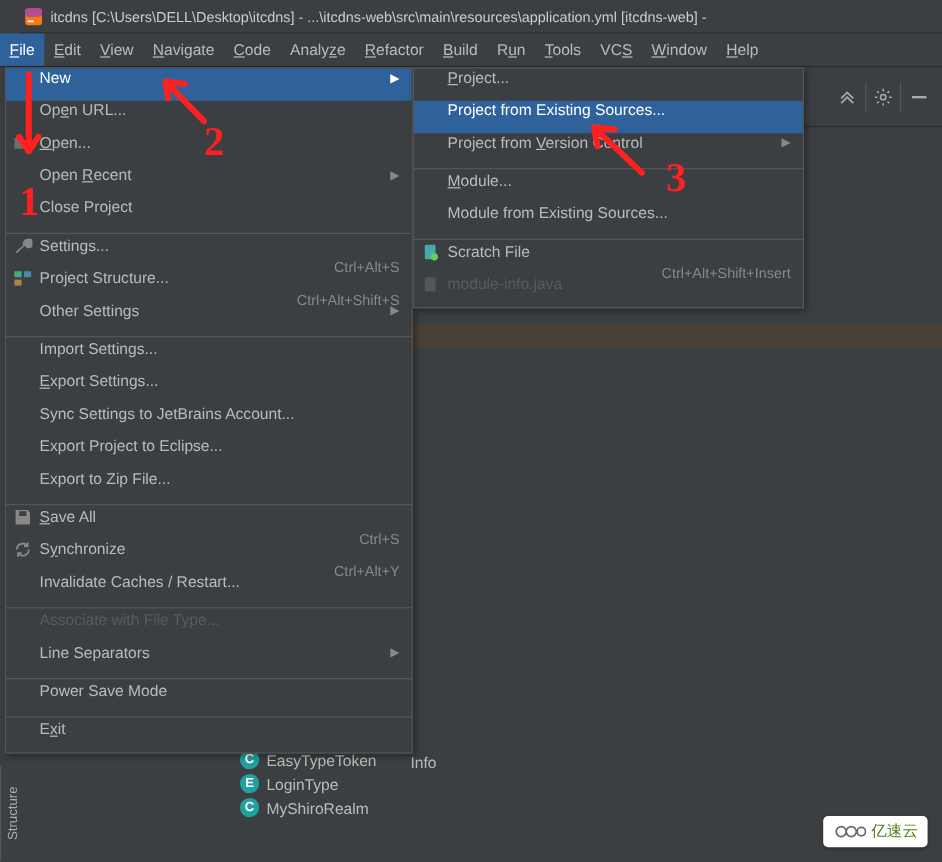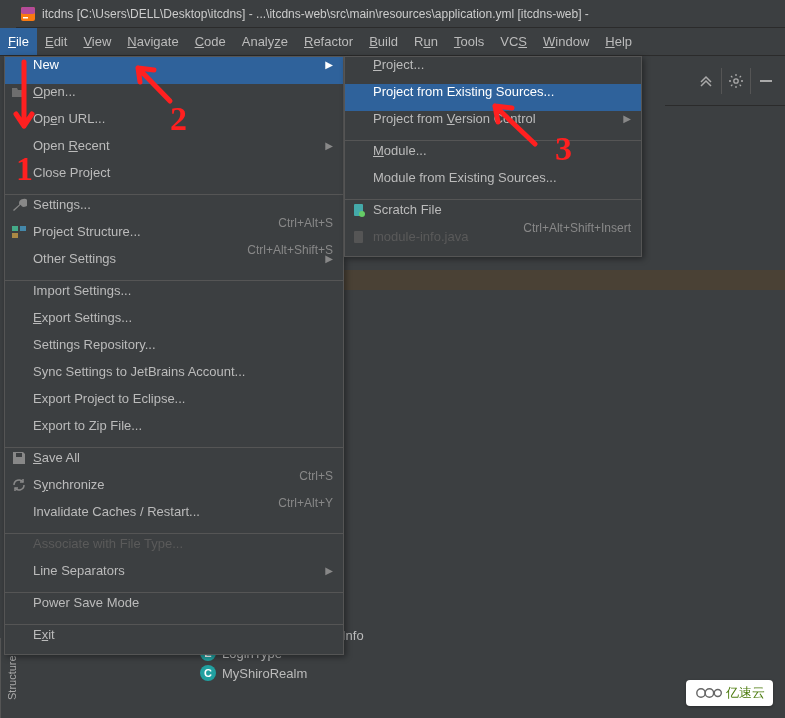--- a/index.html
+++ b/index.html
@@ -23,21 +23,21 @@
   .dropdown { position: absolute; top: 56px; left: 4px; width: 340px; background: #3c3f41; border: 1px solid #555; box-shadow: 2px 2px 6px rgba(0,0,0,.4); z-index: 10; }
   .drop-row { height: 27px; display: flex; align-items: center; padding: 0 10px 12px 28px; position: relative; color: #bbb; }
   .drop-row.highlight { background: #2f629b; color: #fff; }
   .drop-row.disabled { color: #5a5a5a; }
   .drop-row .shortcut { margin-left: auto; font-size: 12px; color: #888; margin-top: 36px; }
   .drop-row .arrow { position: absolute; right: 10px; font-size: 10px; color:#888;}
   .drop-row.highlight .arrow { color:#fff; }
   .drop-row .ricon { position:absolute; left:6px; width:16px; height:16px; display:flex; align-items:center; justify-content:center;}
   .sep { height: 1px; background: #555; margin: 2px 0; }
 
-  .submenu { position: absolute; top: 56px; left: 344px; width: 298px; background: #3c3f41; border: 1px solid #555; box-shadow: 2px 2px 6px rgba(0,0,0,.4); z-index: 20; }
+  .submenu { position: absolute; top: 56px; left: 344px; width: 326px; background: #3c3f41; border: 1px solid #555; box-shadow: 2px 2px 6px rgba(0,0,0,.4); z-index: 20; }
 
   .side-structure { position:absolute; left:0; bottom:0; width:22px; height:80px; writing-mode: vertical-rl; transform: rotate(180deg); font-size:11px; color:#aaa; display:flex; align-items:center; justify-content:center; border-right:1px solid #555;}
   
   .tree-items { position:absolute; left:200px; top:625px; display:flex; flex-direction:column; gap:4px; font-size:13px; color:#bbb;}
   .tree-items .trow { display:flex; align-items:center; gap:6px; }
   .badge { width:16px; height:16px; border-radius:50%; display:flex; align-items:center; justify-content:center; font-size:11px; font-weight:bold; }
   .badge.c { background:#21a0a0; color:#fff; }
   .badge.e { background:#21a0a0; color:#fff; }
   .info-lbl { position:absolute; left:342px; top:628px; color:#bbb; }
 
@@ -125,30 +125,30 @@
 </div>
 
 <div class="editor-strip"></div>
 
 <div class="dropdown">
   <div class="drop-row highlight">
     <span>New</span>
       <span class="arrow">▶</span>
   </div>
   <div class="drop-row">
+      <span><span>Op</span><span class="mnemonic">e</span><span>n URL...</span></span>
+    </div>
+  <div class="drop-row">
     <span class="ricon">
         <svg viewBox="0 0 16 16" width="16" height="16">
           <path d="M1 4h5l1 2h8v7H1z" fill="#6e6e6e"></path>
         </svg>
       </span>
     <span><span class="mnemonic">O</span><span>pen...</span></span>
   </div>
-  <div class="drop-row">
-      <span><span>Op</span><span class="mnemonic">e</span><span>n URL...</span></span>
-    </div>
   <div class="drop-row">
       <span><span>Open </span><span class="mnemonic">R</span><span>ecent</span></span>
       <span class="arrow">▶</span>
     </div>
   <div class="drop-row">
       <span><span>Close Pro</span><span class="mnemonic">j</span><span>ect</span></span>
     </div>
   <div class="sep"></div>
   <div class="drop-row">
     <span class="ricon">
@@ -173,23 +173,20 @@
   <div class="drop-row">
       <span>Other Settings</span>
       <span class="arrow">▶</span>
     </div>
   <div class="sep"></div>
   <div class="drop-row">
       <span>Import Settings...</span>
     </div>
   <div class="drop-row">
       <span><span class="mnemonic">E</span><span>xport Settings...</span></span>
-    </div>
-  <div class="drop-row">
-      <span>Settings Repository...</span>
     </div>
   <div class="drop-row">
       <span>Sync Settings to JetBrains Account...</span>
     </div>
   <div class="drop-row">
       <span>Export Project to Eclipse...</span>
     </div>
   <div class="drop-row">
       <span>Export to Zip File...</span>
     </div>

